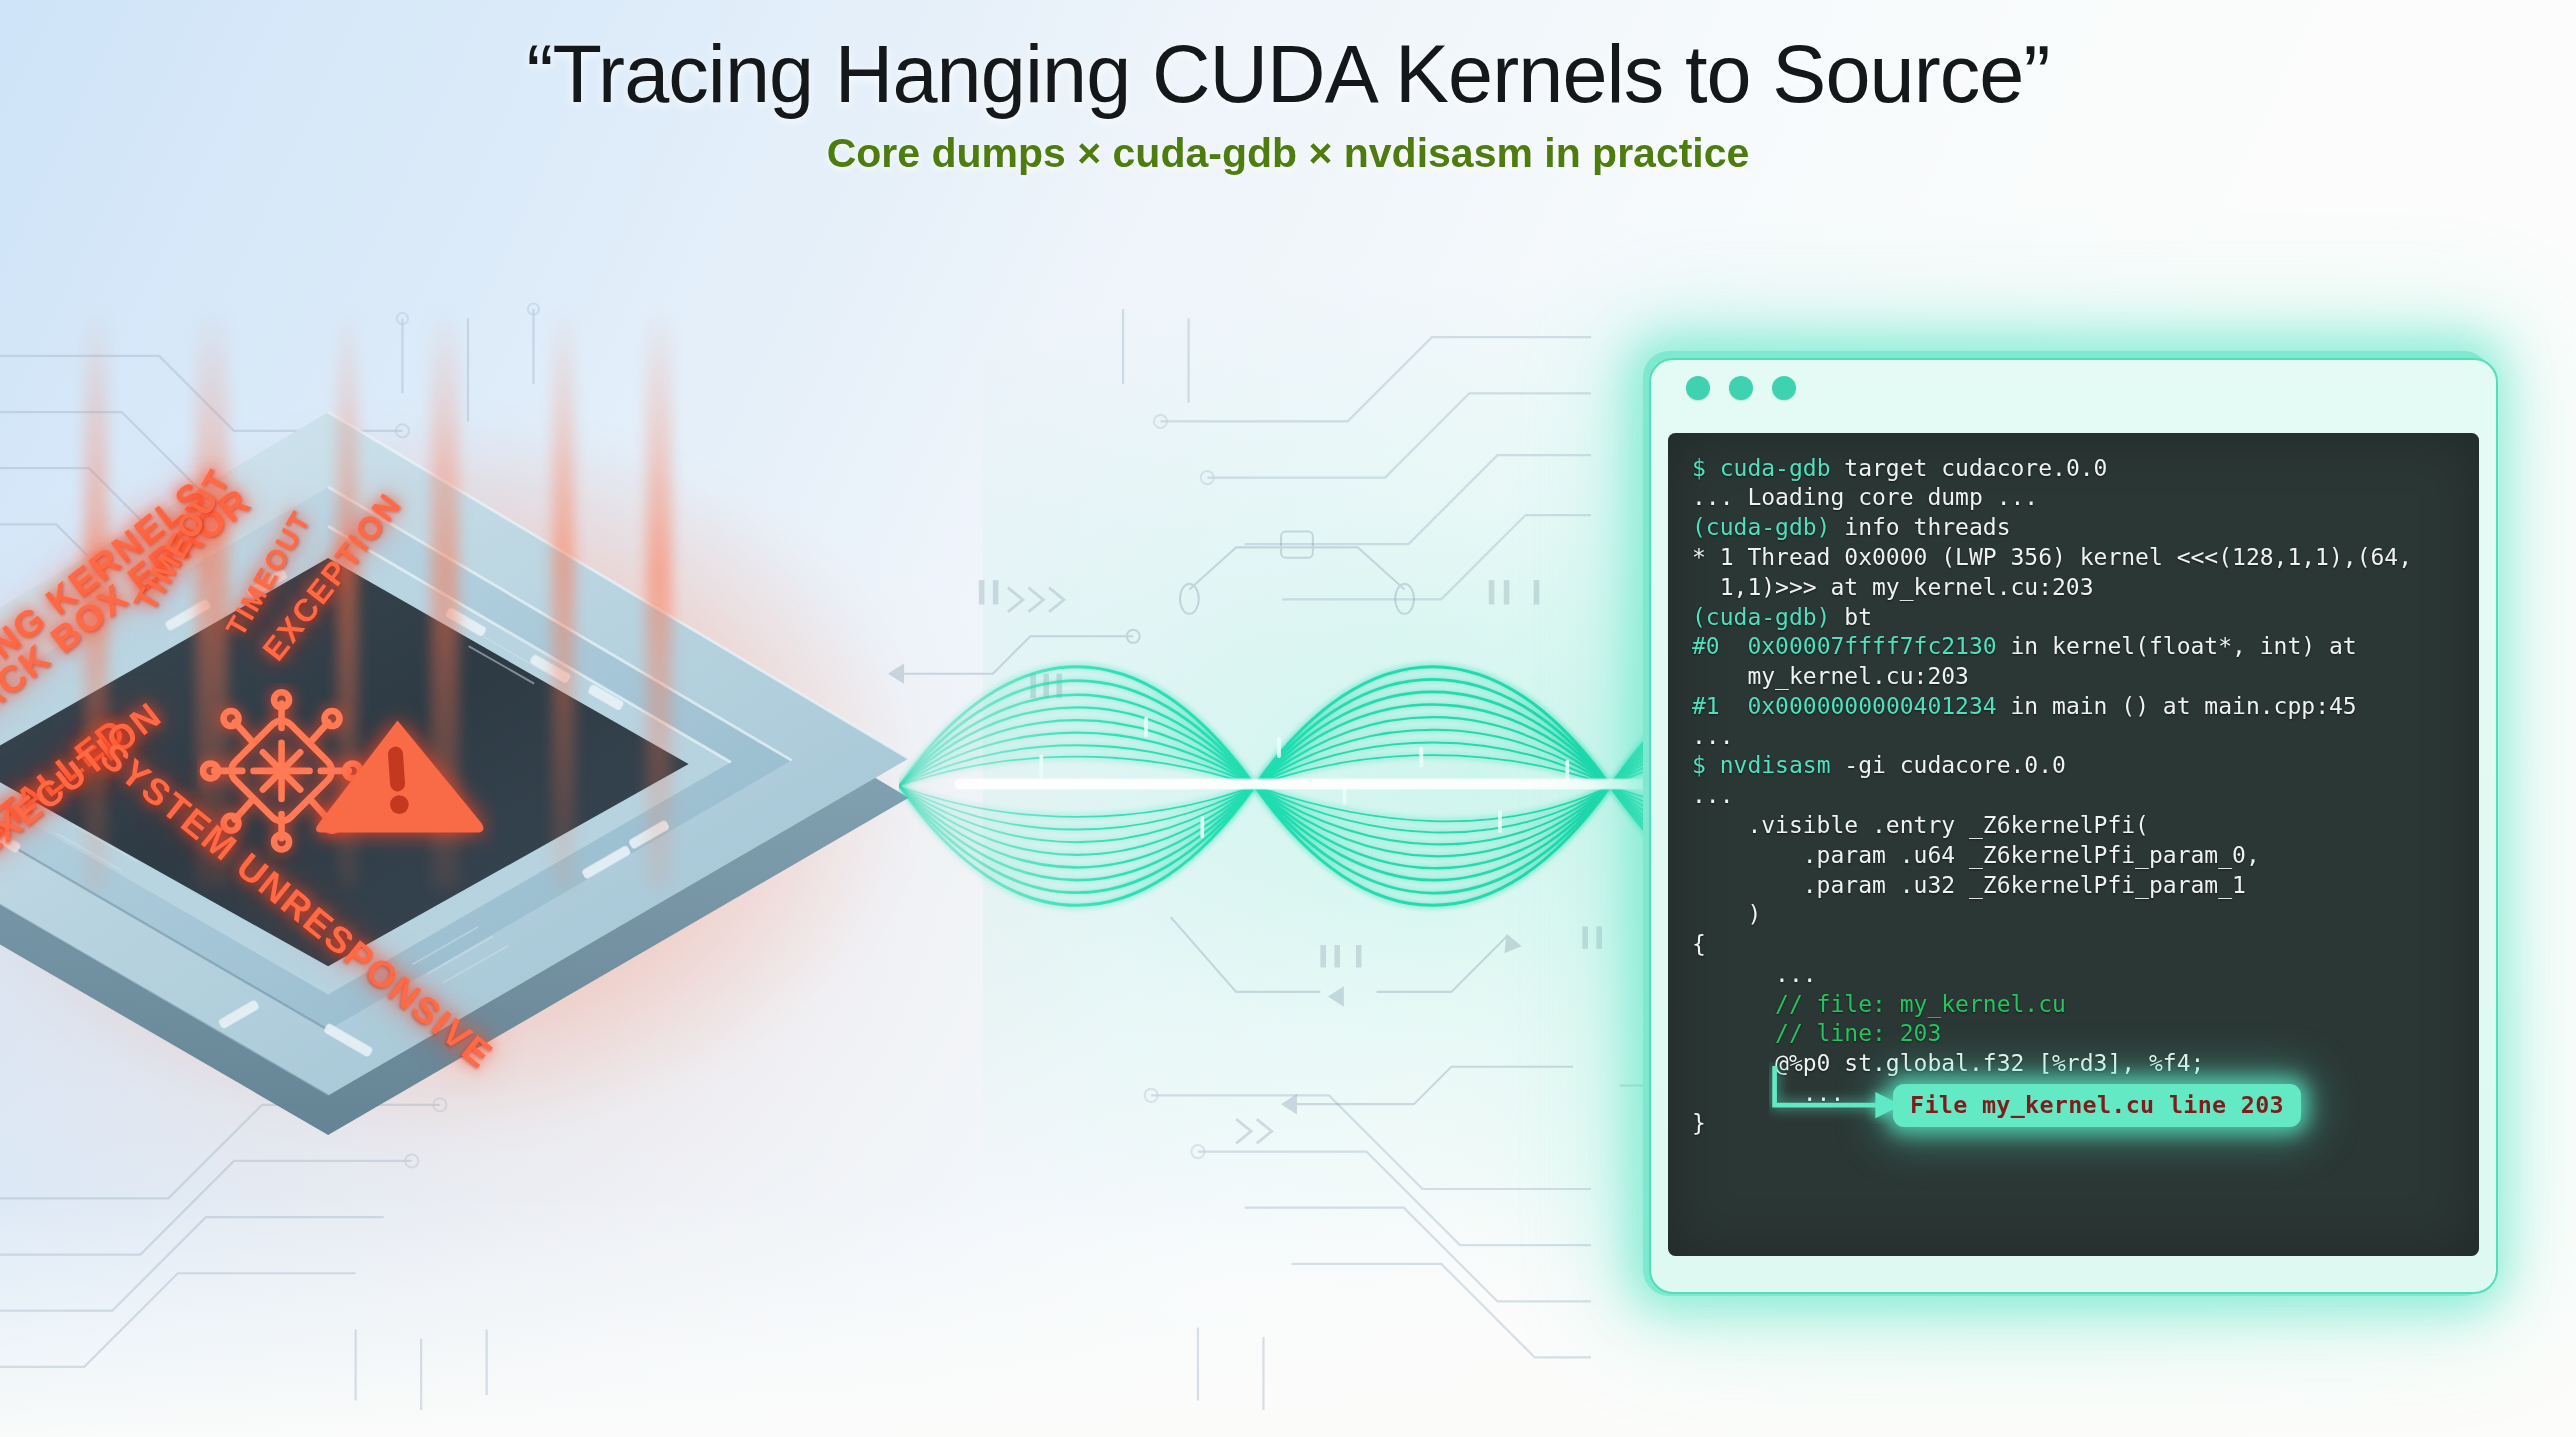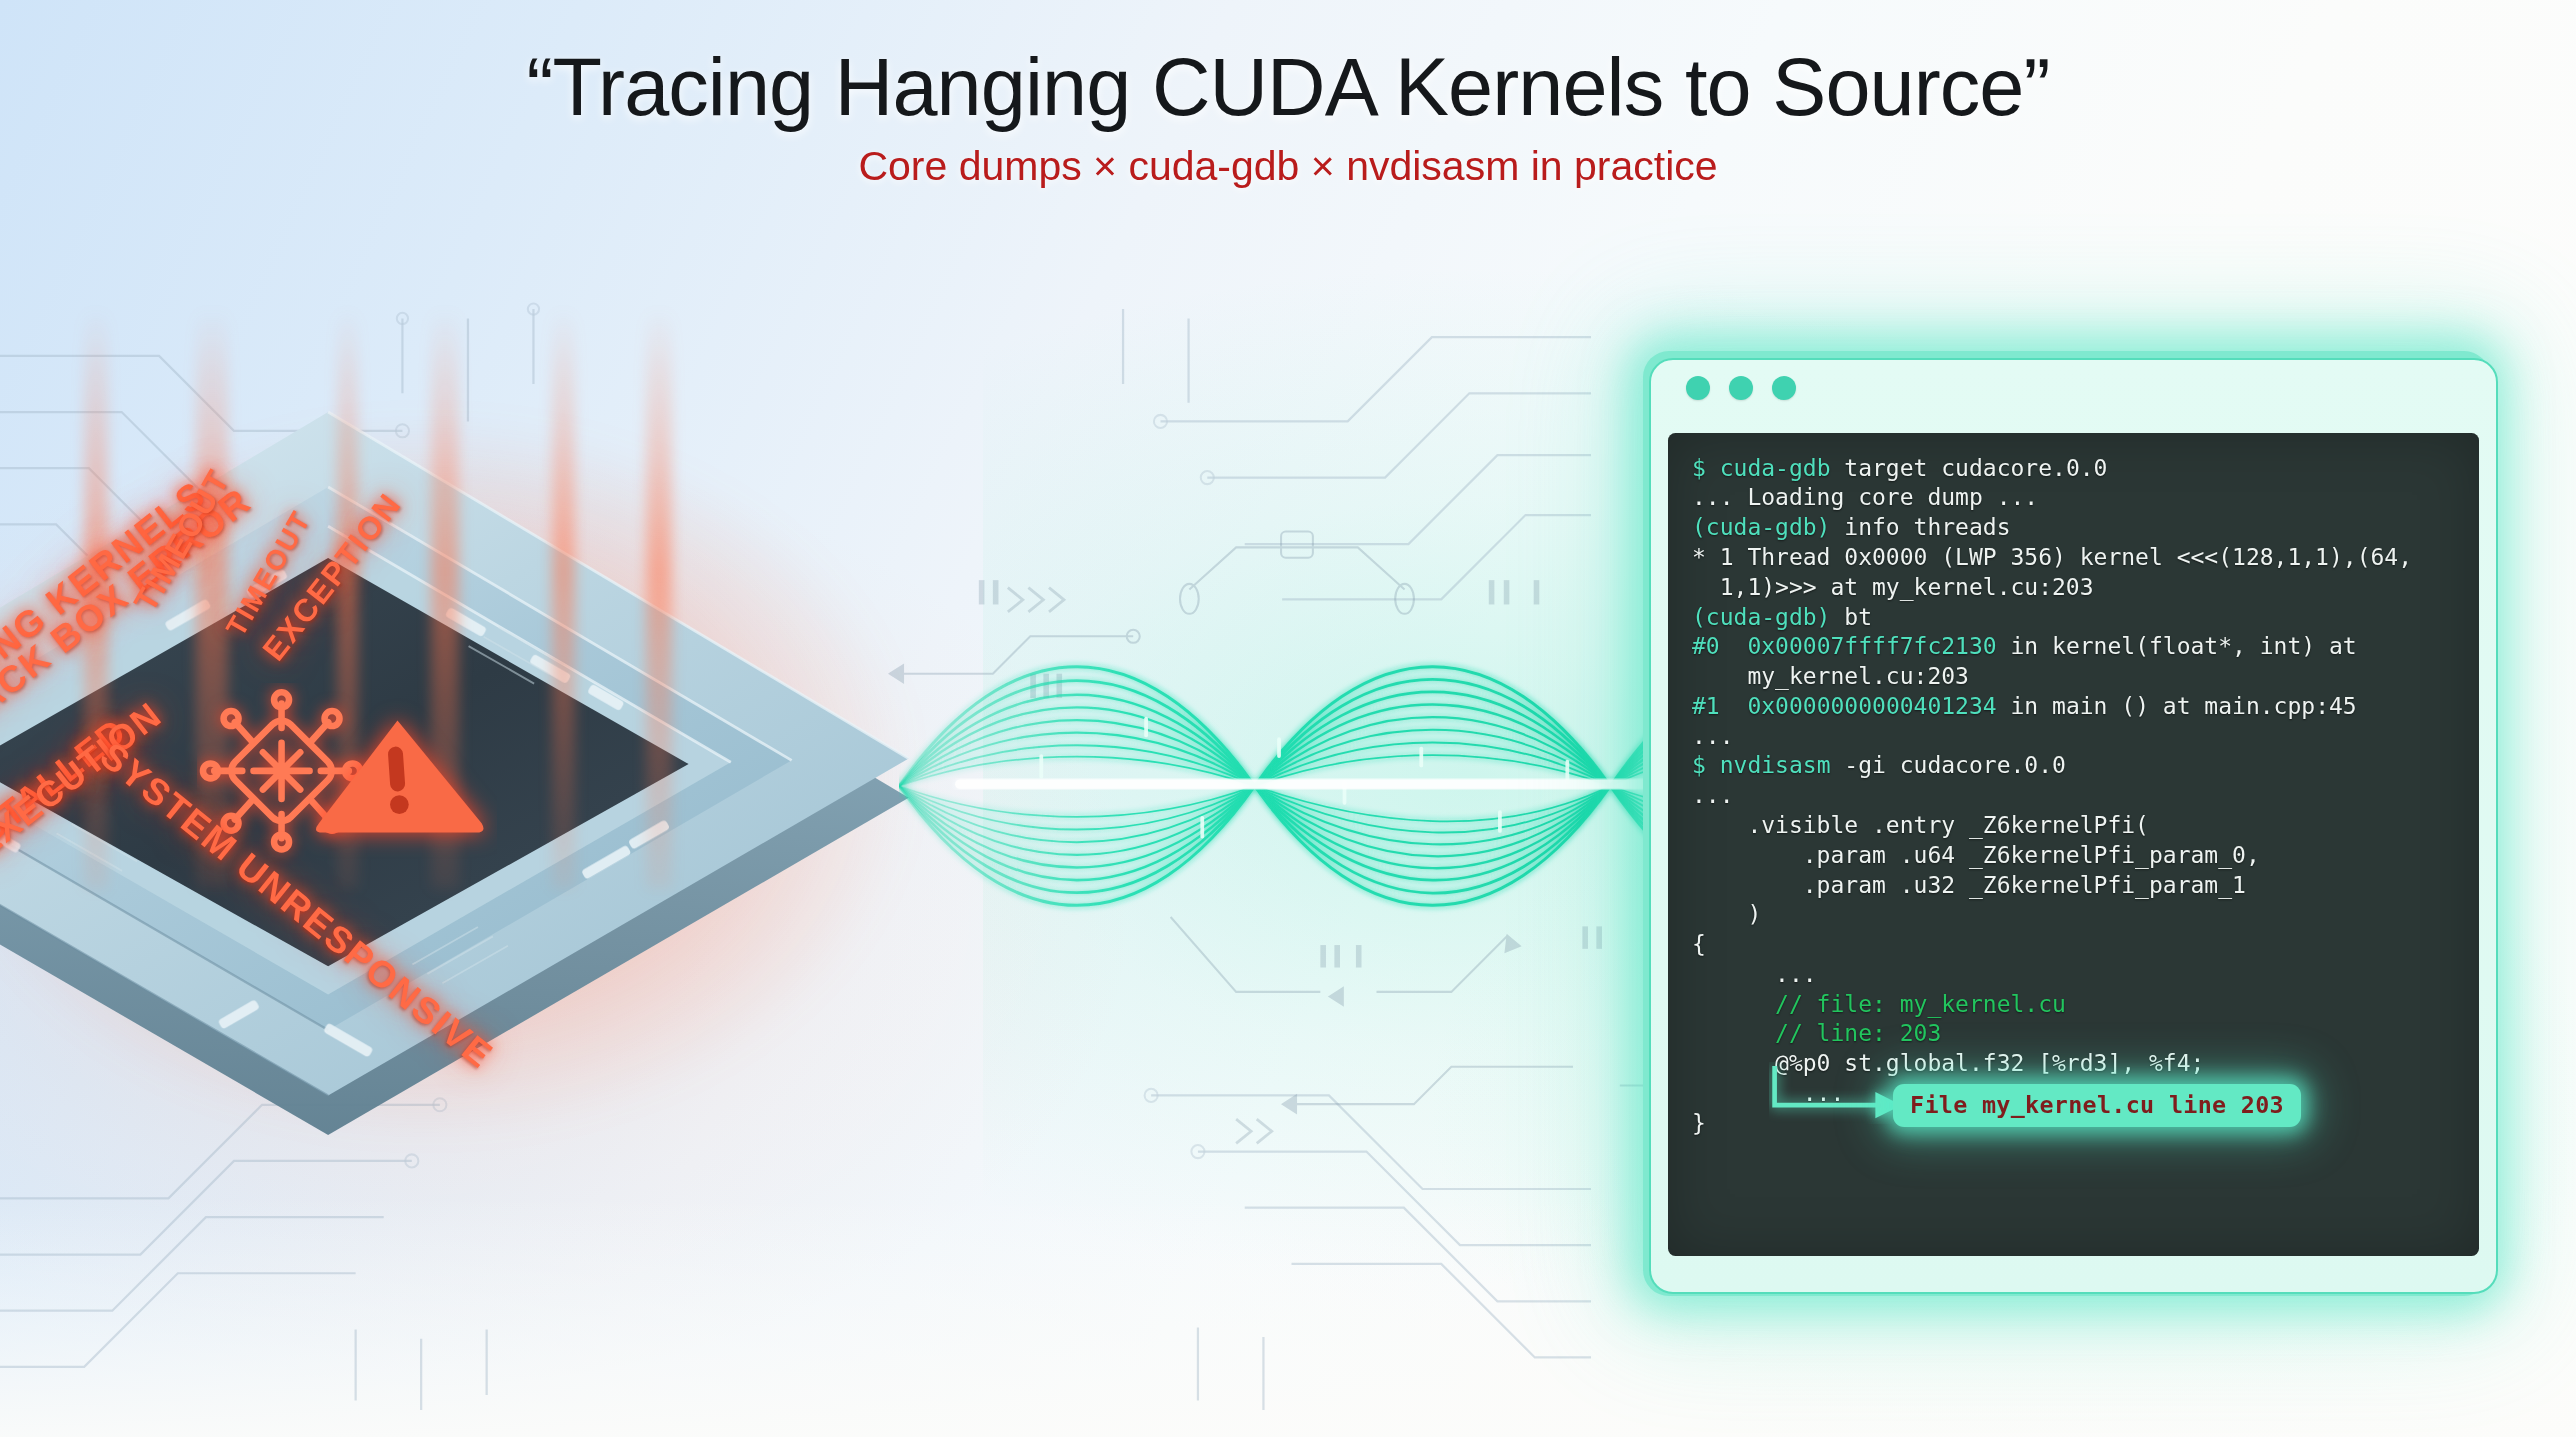--- a/index.html
+++ b/index.html
@@ -29,27 +29,27 @@
     background:radial-gradient(ellipse at 45% 50%, rgba(255,140,100,.16) 0%, rgba(255,170,140,.06) 45%, rgba(255,255,255,0) 72%);
   }
   .bg-bottomwhite{
     position:absolute;left:0;bottom:0;width:100%;height:243px;
     background:linear-gradient(to bottom, rgba(255,255,255,0), rgba(252,252,250,.9));
   }
 
   
   .header{position:absolute;left:0;top:0;width:100%;text-align:center;z-index:40;}
   .title{
-    margin:0;padding-top:45px;
+    margin:0;padding-top:32px;
     font-size:81px;line-height:1.05;font-weight:400;color:#15181b;
     letter-spacing:-0.9px;
     text-shadow:0 2.8px 9.4px rgba(255,255,255,.85);
   }
   .subtitle{
-    margin:13px 0 0 0;font-size:41px;font-weight:400;color:#b91c1c;
+    margin:13px 0 0 0;font-size:41px;font-weight:700;color:#4d7c0f;
     text-shadow:0 1.9px 7.5px rgba(255,255,255,.85);
   }
 
   
   .circuit{position:absolute;left:0;top:281px;width:1591px;height:1157px;z-index:5;opacity:.55;}
   .circuit-right{position:absolute;left:796px;top:524px;width:1030px;height:655px;z-index:6;opacity:.55;}
 
   
   .chip-wrap{position:absolute;left:-112px;top:309px;width:1105px;height:889px;z-index:10;}
   .chip-glow{

